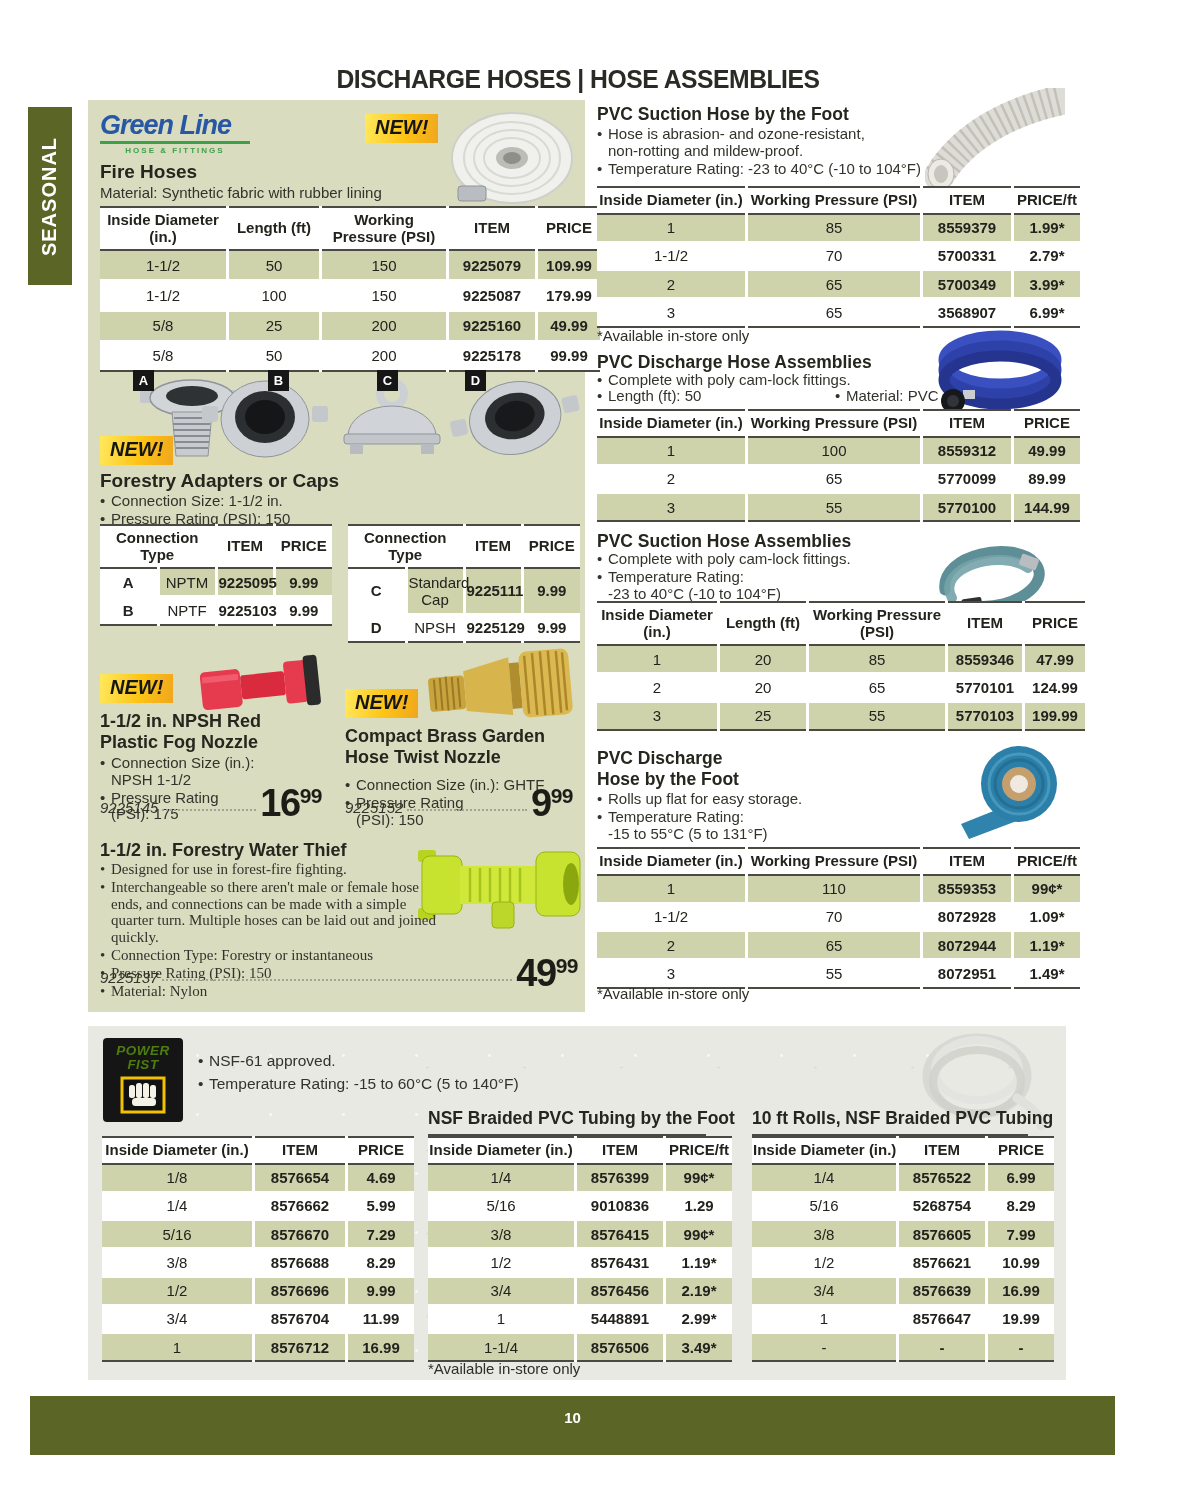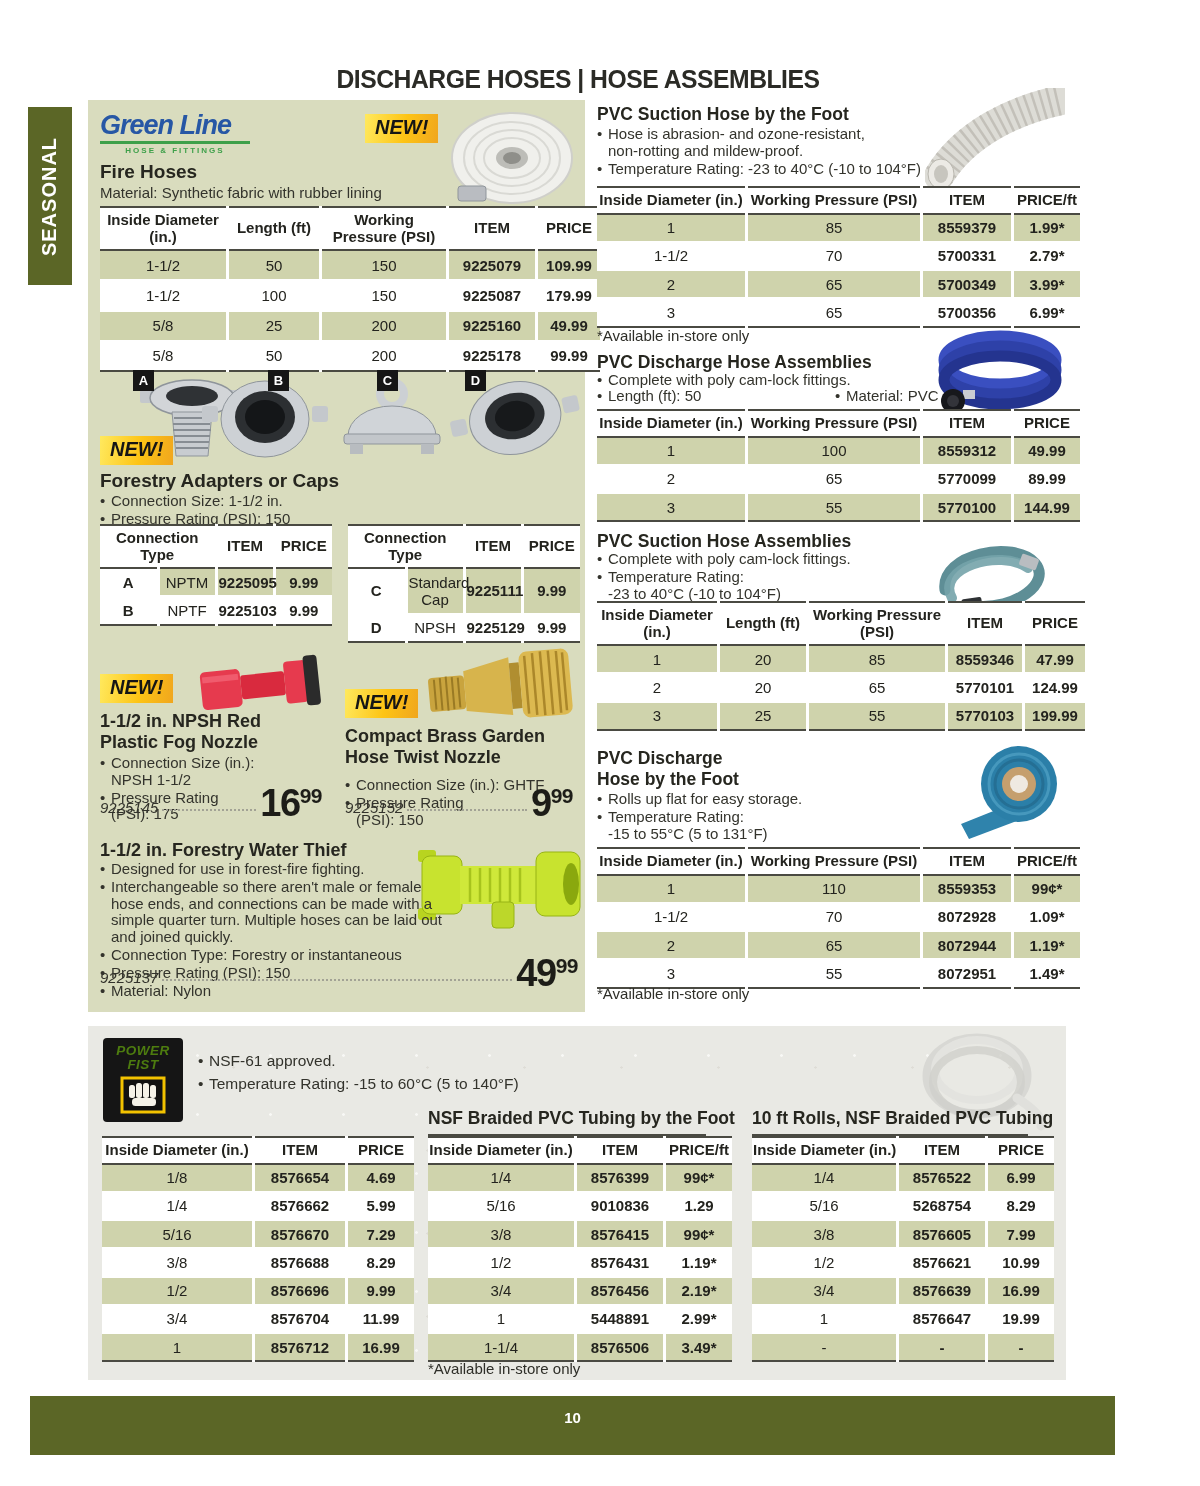--- a/index.html
+++ b/index.html
@@ -314,21 +314,21 @@
       <rect x="0" y="22" width="18" height="12" rx="3" fill="#b8d420"></rect>
       <rect x="0" y="80" width="18" height="12" rx="3" fill="#b8d420"></rect>
       <rect x="4" y="28" width="40" height="58" rx="8" fill="#c8e32f" stroke="#97b414"></rect>
       <rect x="42" y="38" width="80" height="38" fill="#cfe83a"></rect>
       <path d="M52,40v34M62,40v34M72,40v34M82,40v34M92,40v34M102,40v34" stroke="#a7c31d" stroke-width="2.5"></path>
       <rect x="118" y="24" width="44" height="64" rx="9" fill="#c8e32f" stroke="#97b414"></rect>
       <ellipse cx="153" cy="56" rx="8" ry="21" fill="#8aa80e"></ellipse>
       <rect x="74" y="74" width="22" height="26" rx="4" fill="#bcd72a" stroke="#97b414"></rect>
     </svg>
     <div class="abs h1s" style="left:12px;top:740px;">1-1/2 in. Forestry Water Thief</div>
-    <ul class="bullets abs" style="left:12px;top:761px;width:345px;">
+    <ul class="bullets abs" style="left:12px;top:761px;width:345px;font-family:Liberation Serif, serif;">
       <li>Designed for use in forest-fire fighting.</li>
       <li>Interchangeable so there aren't male or female hose ends, and connections can be made with a simple quarter turn. Multiple hoses can be laid out and joined quickly.</li>
       <li>Connection Type: Forestry or instantaneous</li>
       <li>Pressure Rating (PSI): 150</li>
       <li>Material: Nylon</li>
     </ul>
     <div class="price-row" style="left:12px;top:858px;width:478px;">
       <span class="item-no">9225137</span>
       <span class="leader"></span>
       <span class="big-price"><span>49</span><span class="sup">99</span></span>
@@ -371,21 +371,21 @@
         </tr>
         <tr>
           <td>2</td>
           <td>65</td>
           <td>5700349</td>
           <td>3.99*</td>
         </tr>
         <tr>
           <td>3</td>
           <td>65</td>
-          <td>5700356</td>
+          <td>3568907</td>
           <td>6.99*</td>
         </tr>
       </tbody>
     </table>
   <div class="abs note" style="left:597px;top:327px;">*Available in-store only</div>
 
   <div class="abs r-title" style="left:597px;top:352px;">PVC Discharge Hose Assemblies</div>
   <ul class="bullets abs" style="left:597px;top:372px;width:340px;">
     <li>Complete with poly cam-lock fittings.</li>
   </ul>

